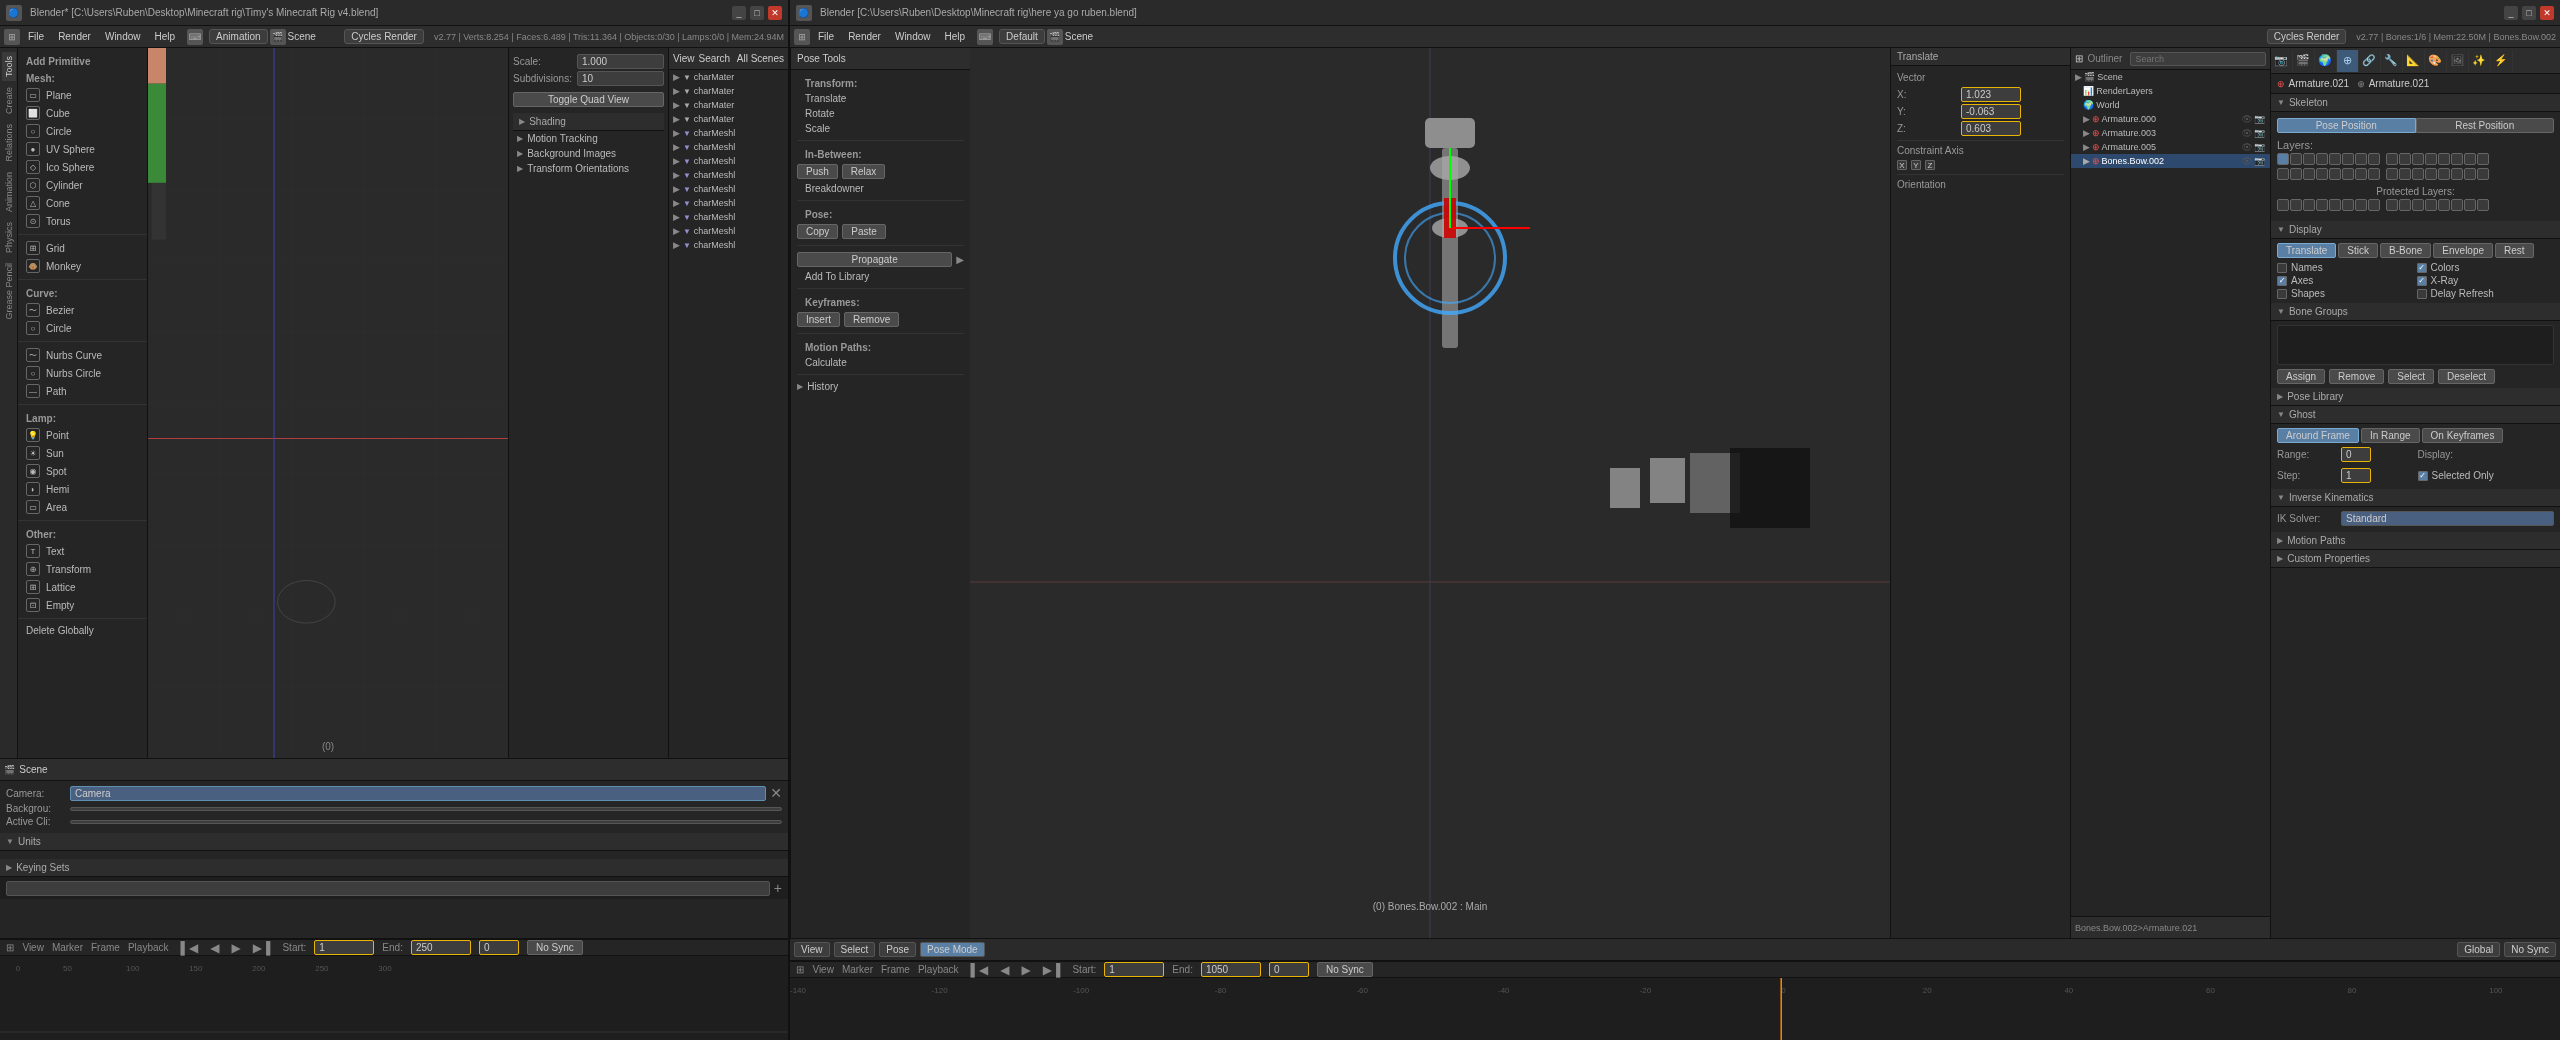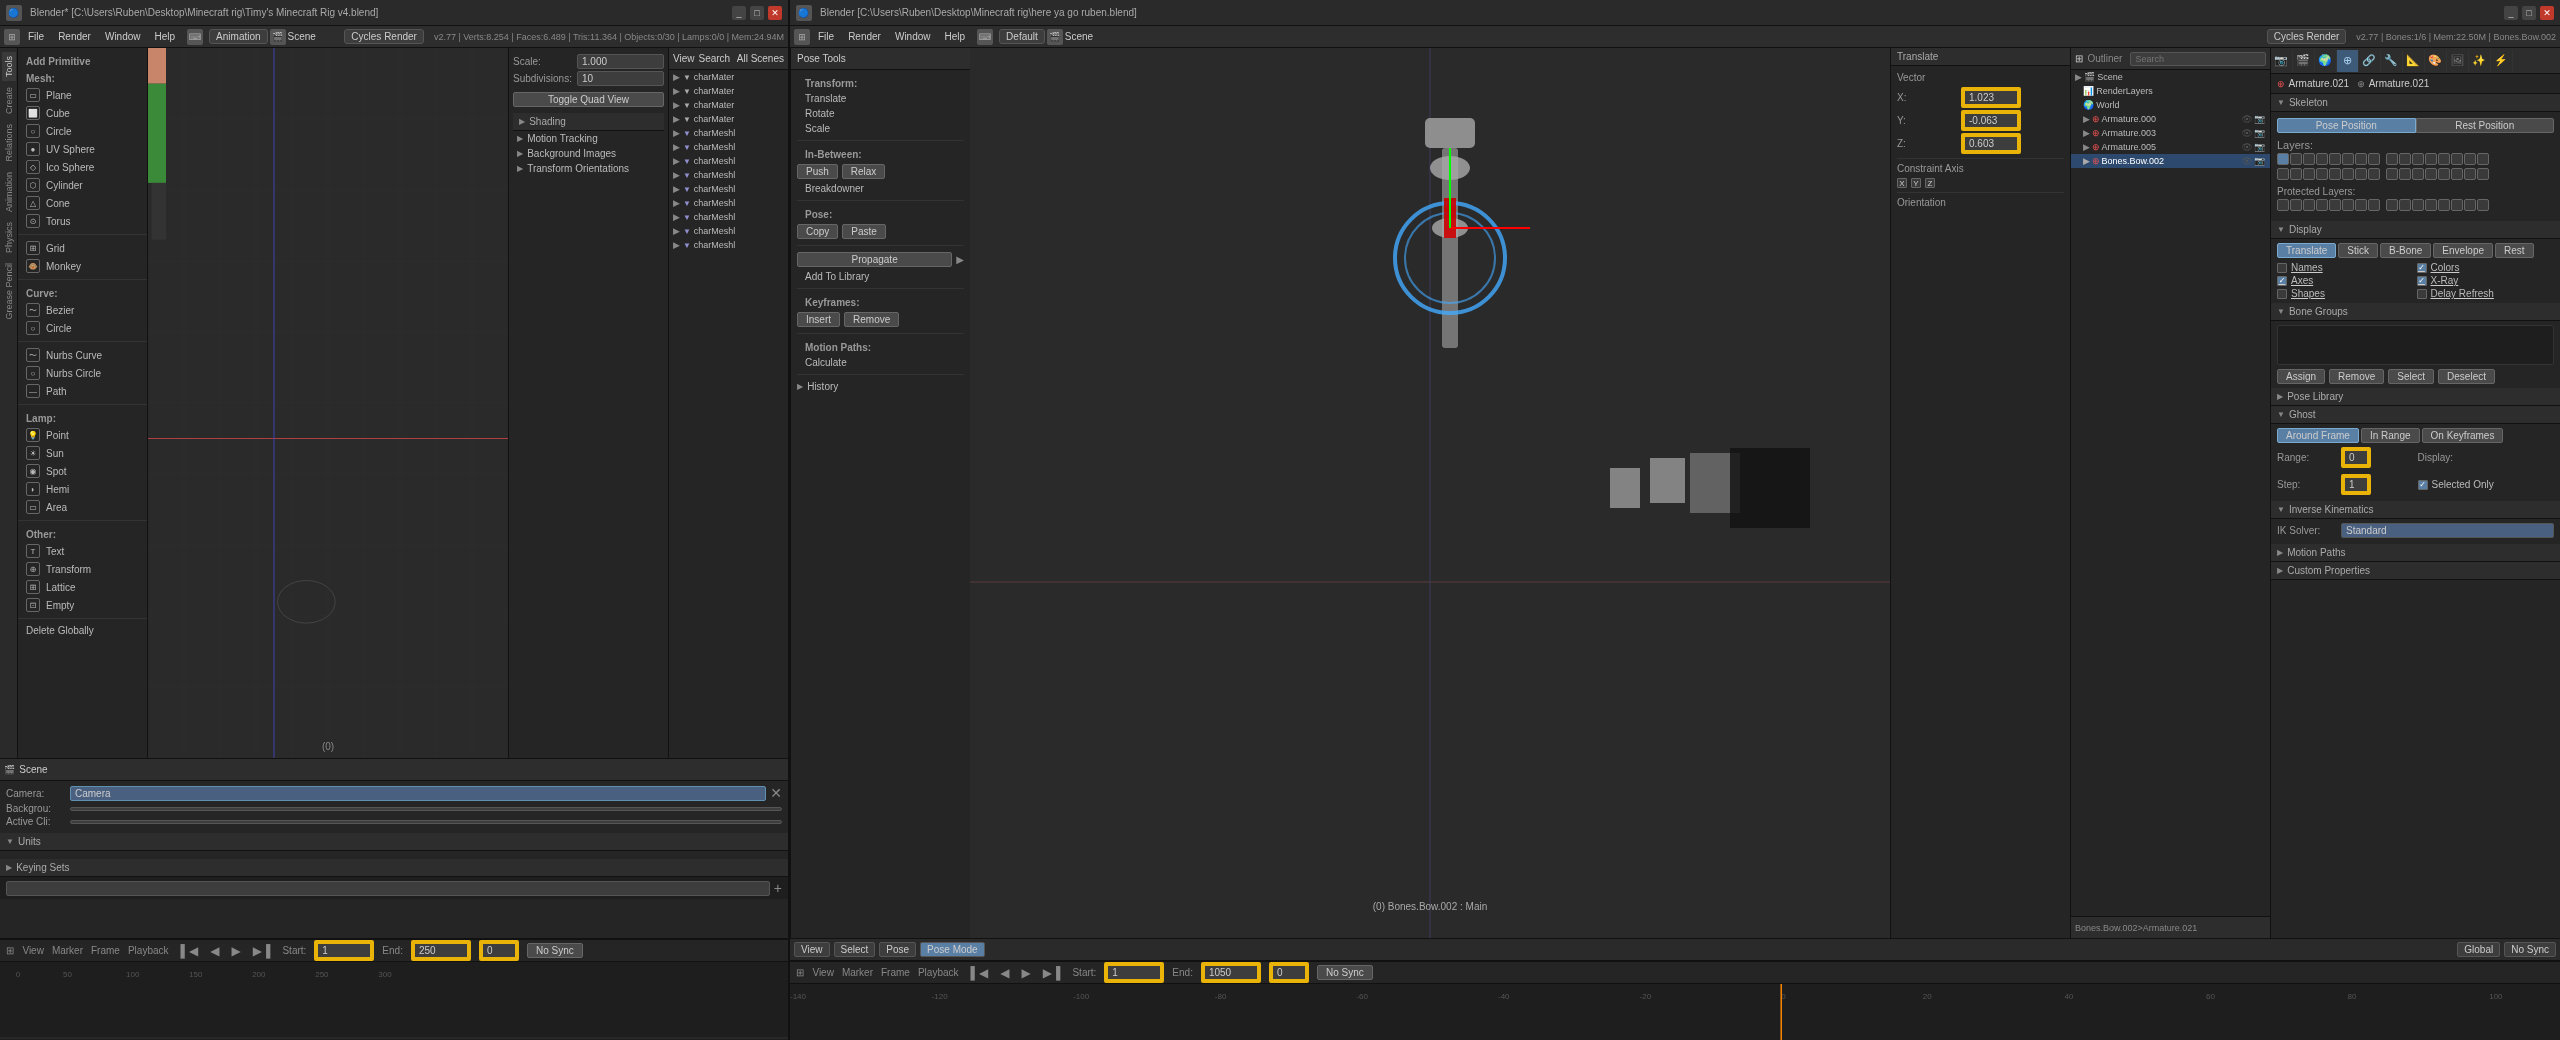--- a/index.html
+++ b/index.html
@@ -337,21 +337,21 @@
       background: #3a3a3a;
       border-radius: 2px;
       display: inline-block;
       cursor: pointer;
     }
     .toggle-switch.on { background: #5a7fa5; }
 
     
     .num-field {
       background: #3d3d3d;
-      border: 4px solid #eab308;
+      border: 1px solid #eab308;
       border-radius: 2px;
       padding: 1px 4px;
       font-size: 10px;
       color: #ccc;
       width: 60px;
     }
 
     .checkbox {
       width: 10px;
       height: 10px;
@@ -1186,21 +1186,21 @@
             <div class="toggle-switch"></div>
             <div class="toggle-switch"></div>
             <div class="toggle-switch"></div>
             <div class="toggle-switch"></div>
             <div class="toggle-switch"></div>
             <div class="toggle-switch"></div>
             <div class="toggle-switch"></div>
           </div>
         </div>
 
-        <div style="font-size:10px;color:#999;margin-bottom:2px;">Protected Layers:</div>
+        <div style="font-size:10px;color:#999;margin-bottom:2px;text-align:center;">Protected Layers:</div>
         <div style="display:flex;flex-wrap:wrap;gap:2px;margin-bottom:4px;">
           <div style="display:flex;gap:1px;">
             <div class="toggle-switch"></div>
             <div class="toggle-switch"></div>
             <div class="toggle-switch"></div>
             <div class="toggle-switch"></div>
             <div class="toggle-switch"></div>
             <div class="toggle-switch"></div>
             <div class="toggle-switch"></div>
             <div class="toggle-switch"></div>
@@ -1224,21 +1224,21 @@
       <div style="padding:4px 6px;">
 
         <div style="display:flex;gap:2px;margin-bottom:4px;flex-wrap:wrap;">
           <span class="btn-small active">Translate</span>
           <span class="btn-small">Stick</span>
           <span class="btn-small">B-Bone</span>
           <span class="btn-small">Envelope</span>
           <span class="btn-small">Rest</span>
         </div>
 
-        <div style="display:grid;grid-template-columns:1fr 1fr;gap:2px;text-decoration:underline;">
+        <div style="display:grid;grid-template-columns:1fr 1fr;gap:2px;">
           <div style="display:flex;align-items:center;gap:4px;">
             <div class="checkbox"></div>
             <span style="font-size:10px;color:#bbb;">Names</span>
           </div>
           <div style="display:flex;align-items:center;gap:4px;">
             <div class="checkbox checked"></div>
             <span style="font-size:10px;color:#bbb;">Colors</span>
           </div>
           <div style="display:flex;align-items:center;gap:4px;">
             <div class="checkbox checked"></div>

